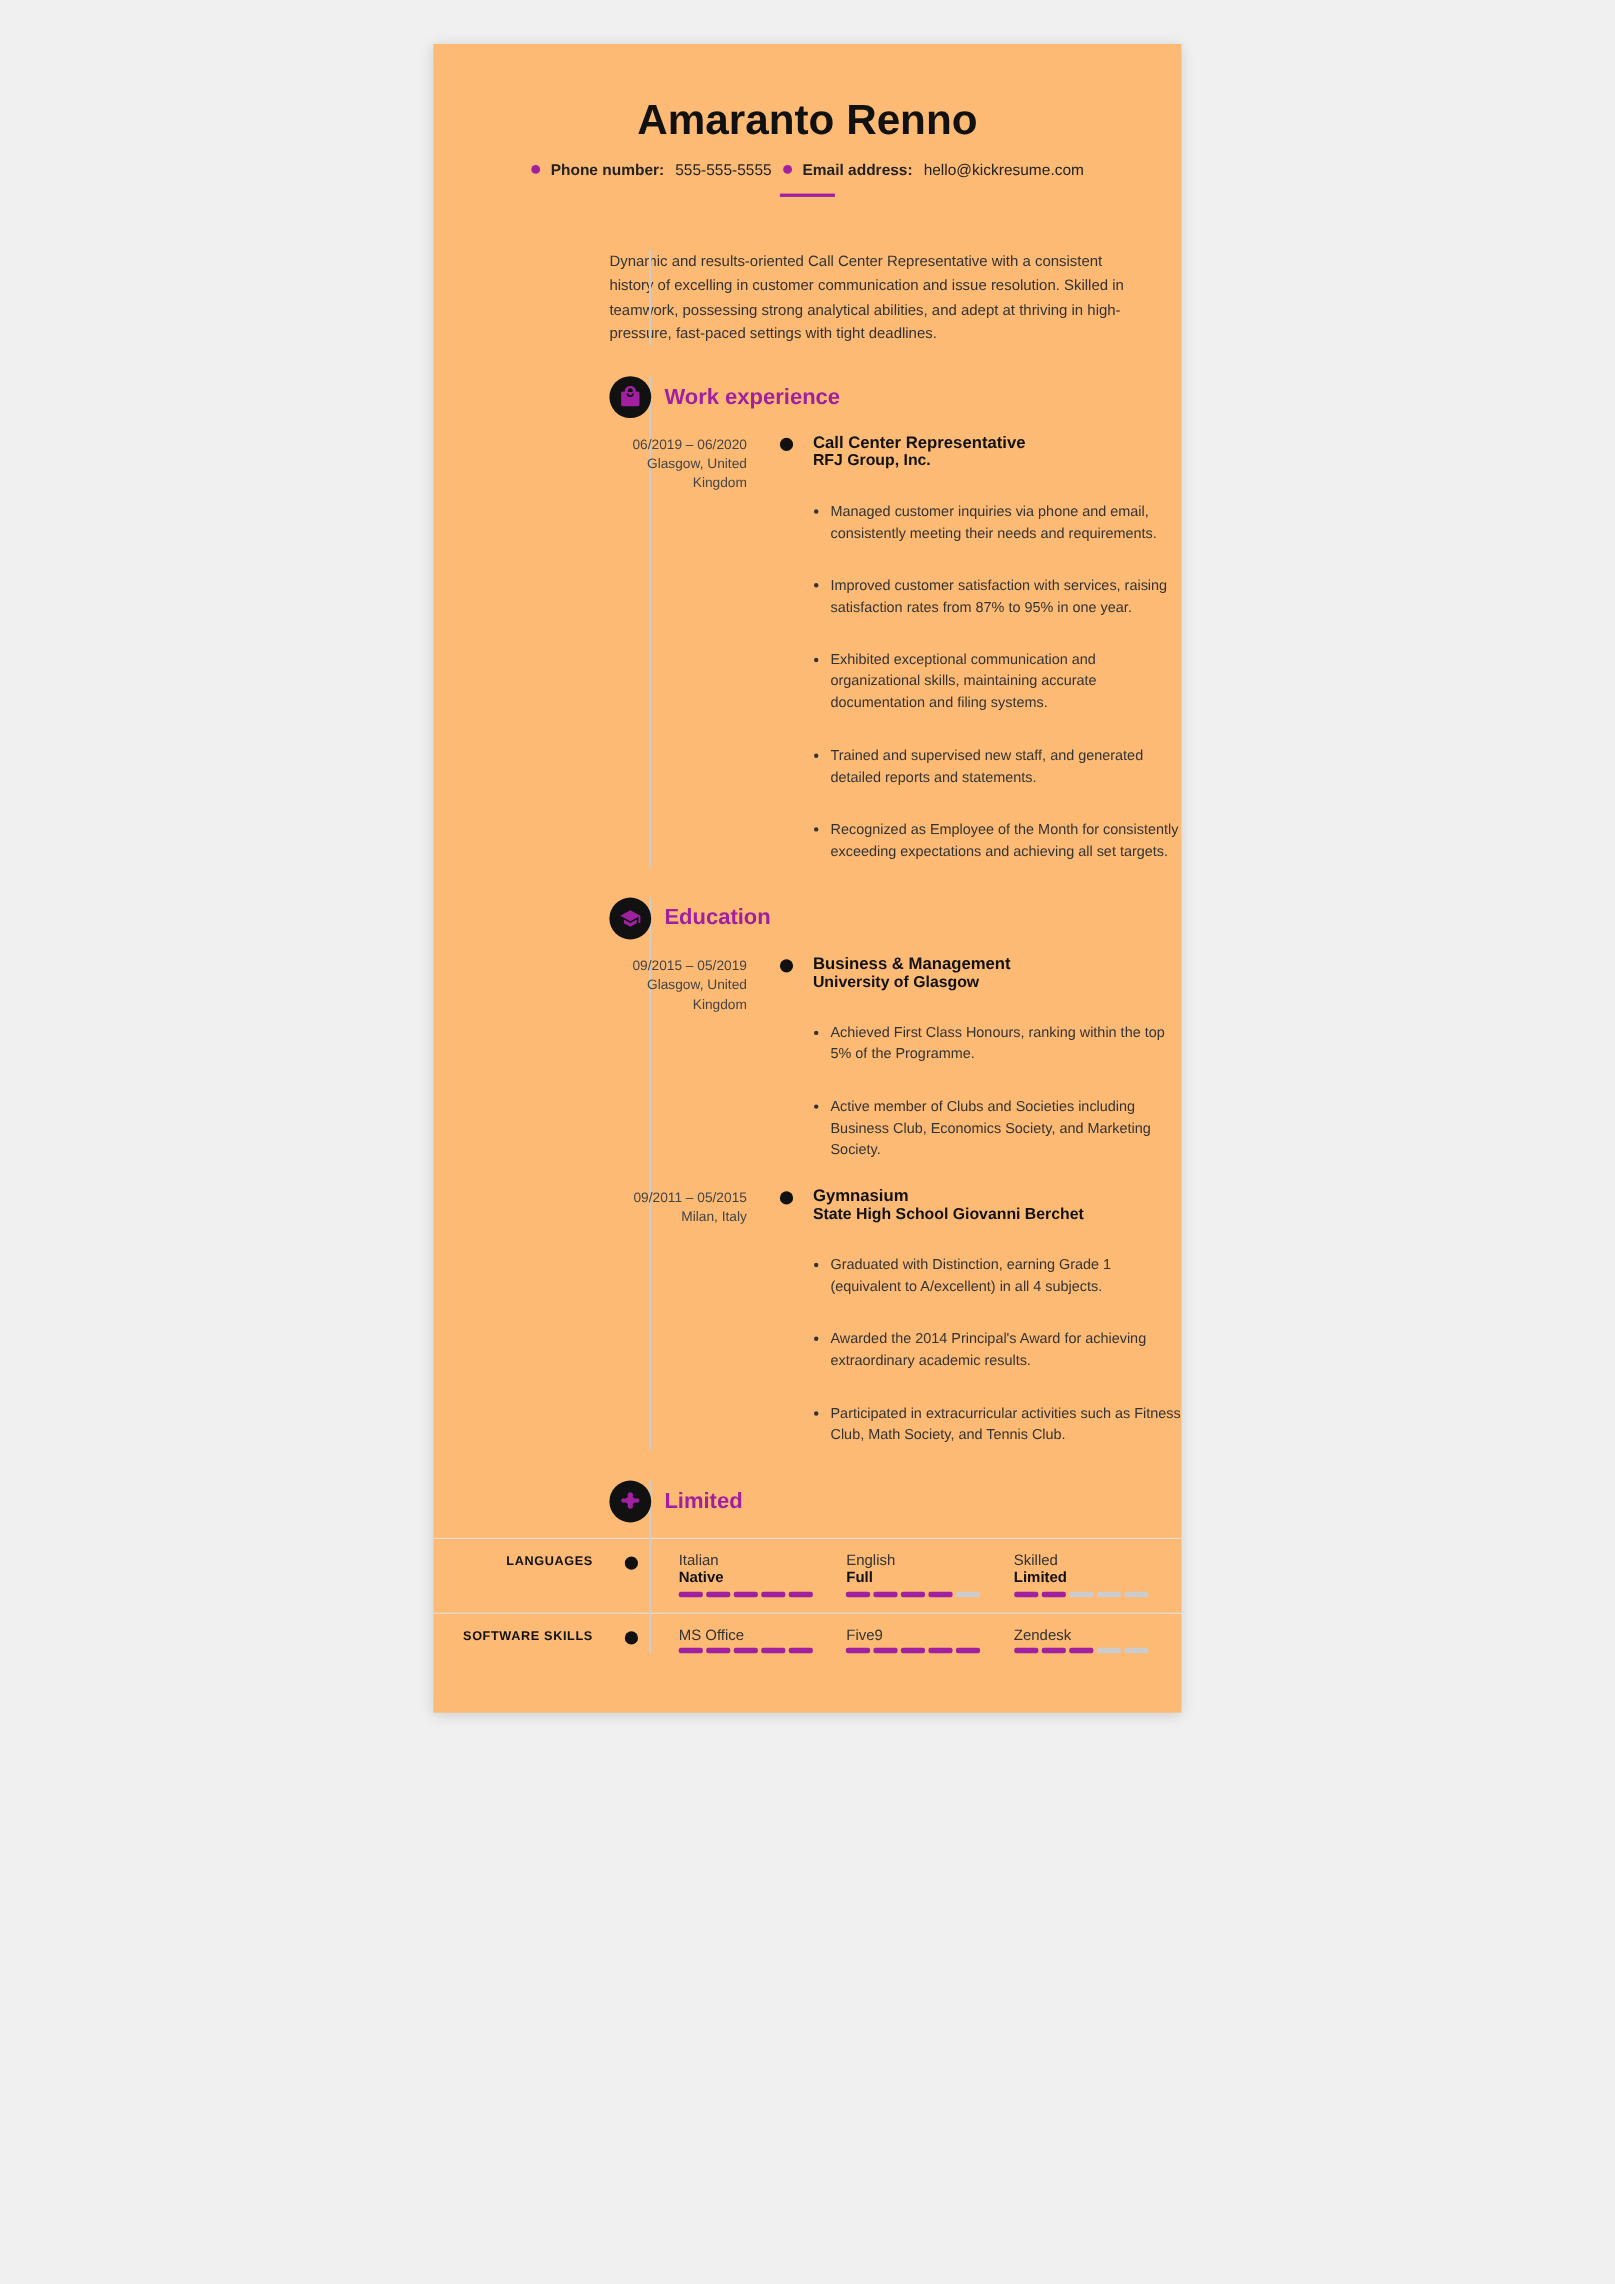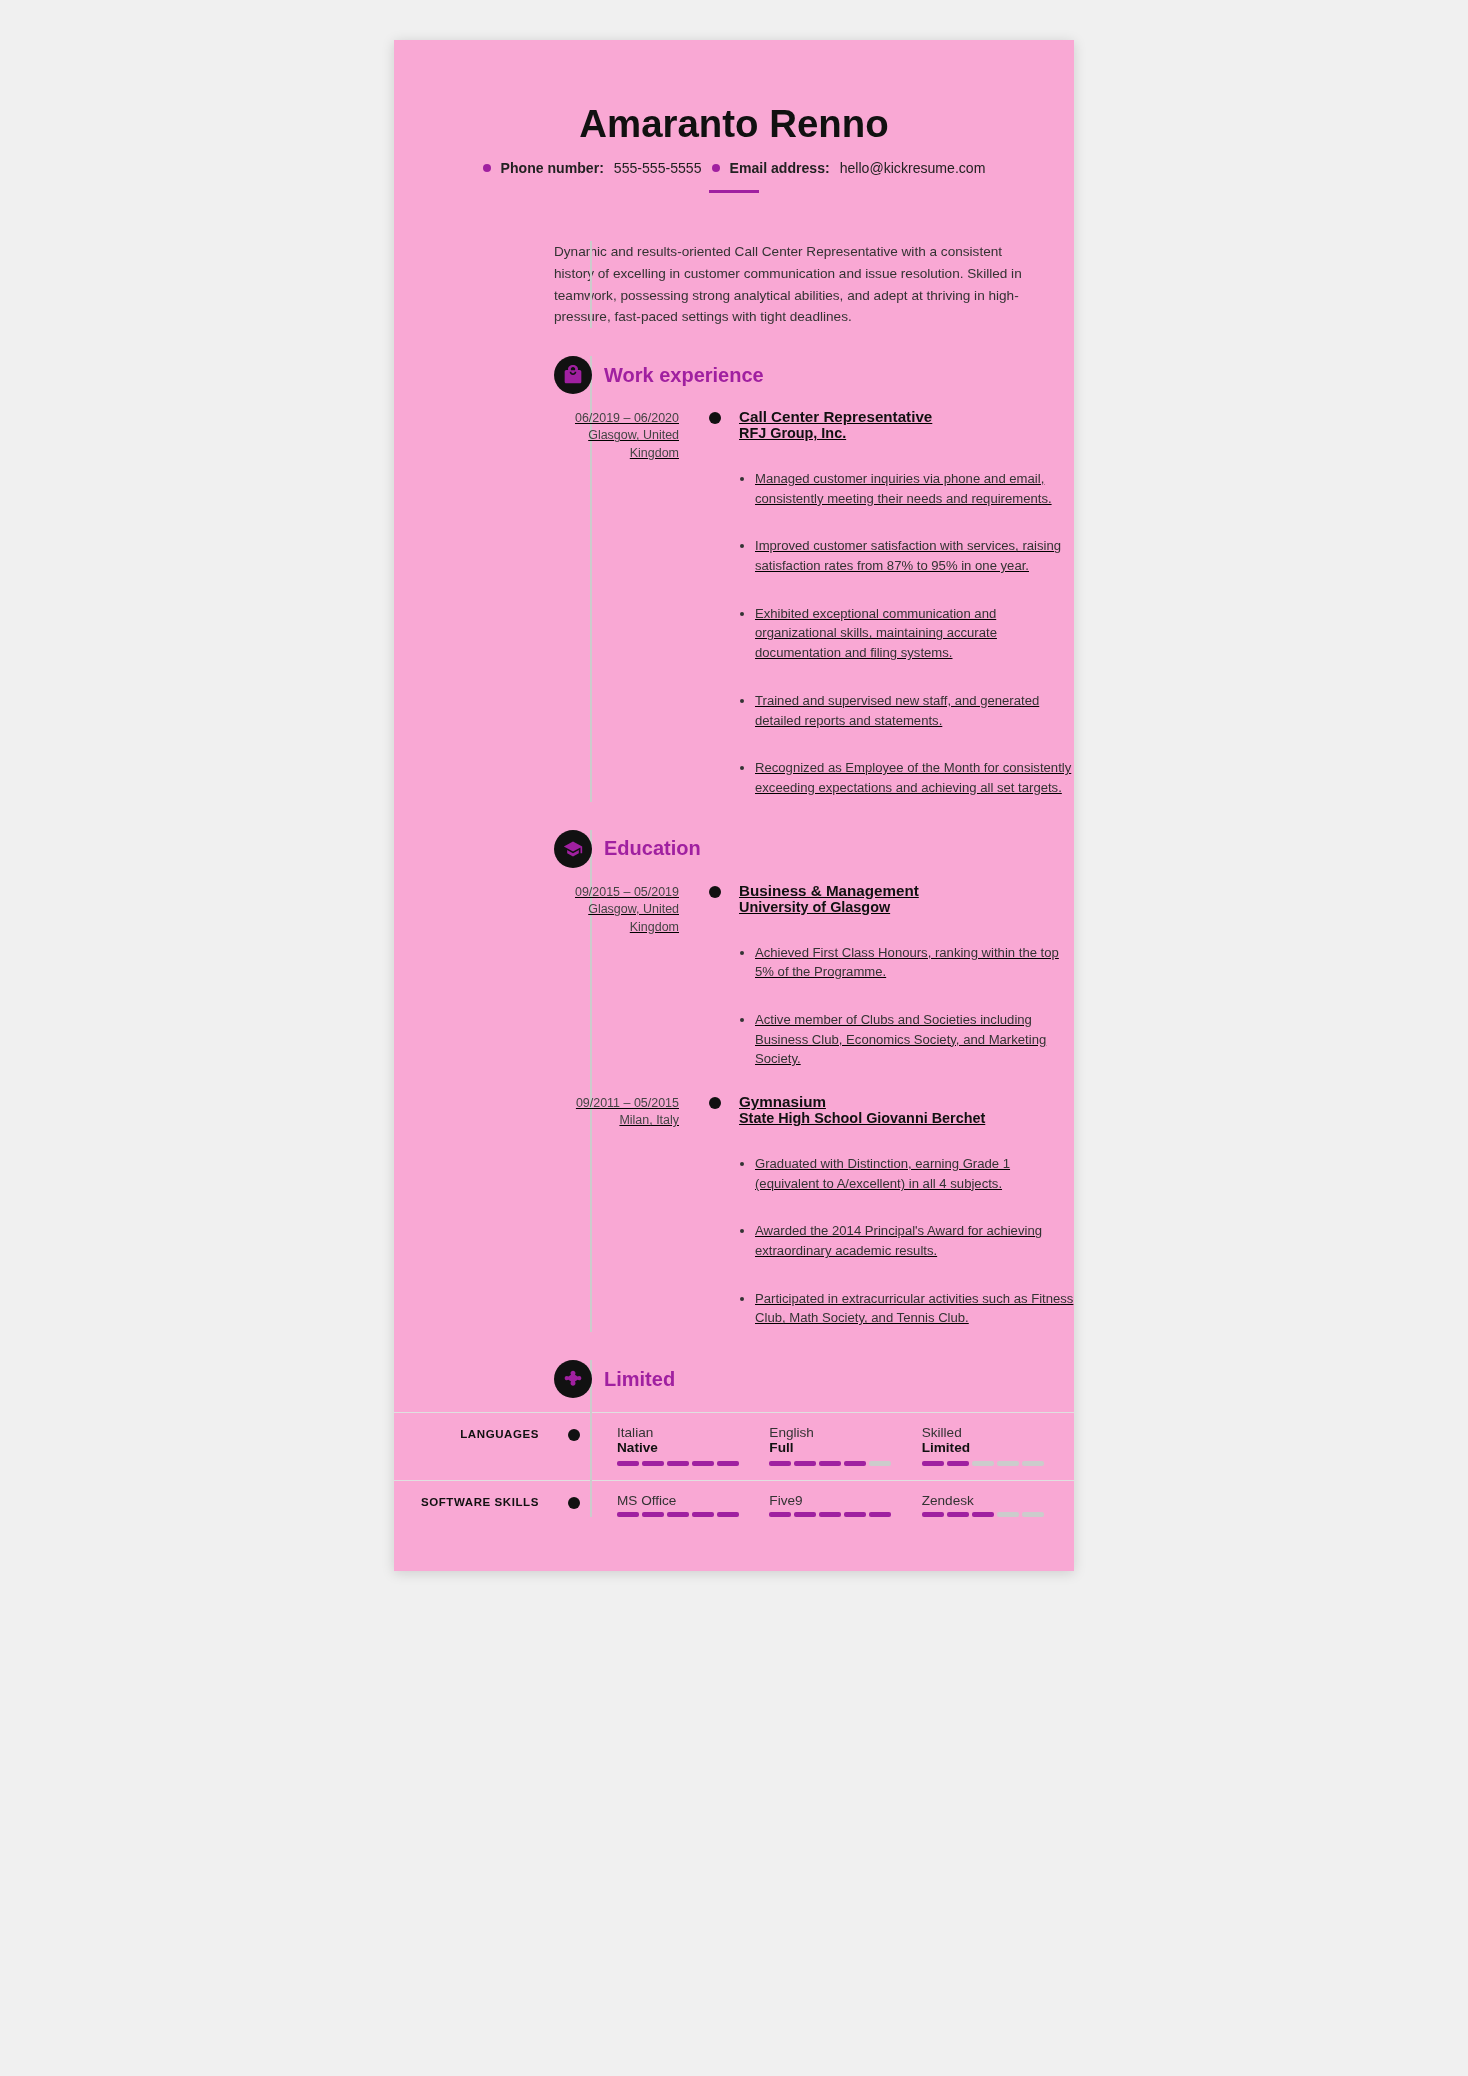--- a/index.html
+++ b/index.html
@@ -4,23 +4,23 @@
   <style>
     * { margin: 0; padding: 0; box-sizing: border-box; }
     body {
       background: #f0f0f0;
       font-family: Arial, sans-serif;
       display: flex;
       justify-content: center;
       padding: 40px 20px;
     }
     .resume {
-      background: #f9a8d4;
+      background: #fdba74;
       width: 680px;
-      padding: 62px 0 40px 0;
+      padding: 48px 0 40px 0;
       box-shadow: 0 2px 12px rgba(0,0,0,0.15);
     }
     
     .header {
       text-align: center;
       padding: 0 40px 20px 40px;
     }
     .header h1 {
       font-size: 2.4em;
       font-weight: 900;
@@ -79,21 +79,20 @@
     .timeline-area {
       position: relative;
       padding-left: 160px;
     }
 
     
     .entry {
       display: flex;
       margin-bottom: 20px;
       position: relative;
-      text-decoration: underline;
     }
     .entry-date {
       width: 155px;
       min-width: 155px;
       text-align: right;
       padding-right: 30px;
       font-size: 0.78em;
       color: #444;
       line-height: 1.4;
       padding-top: 2px;

